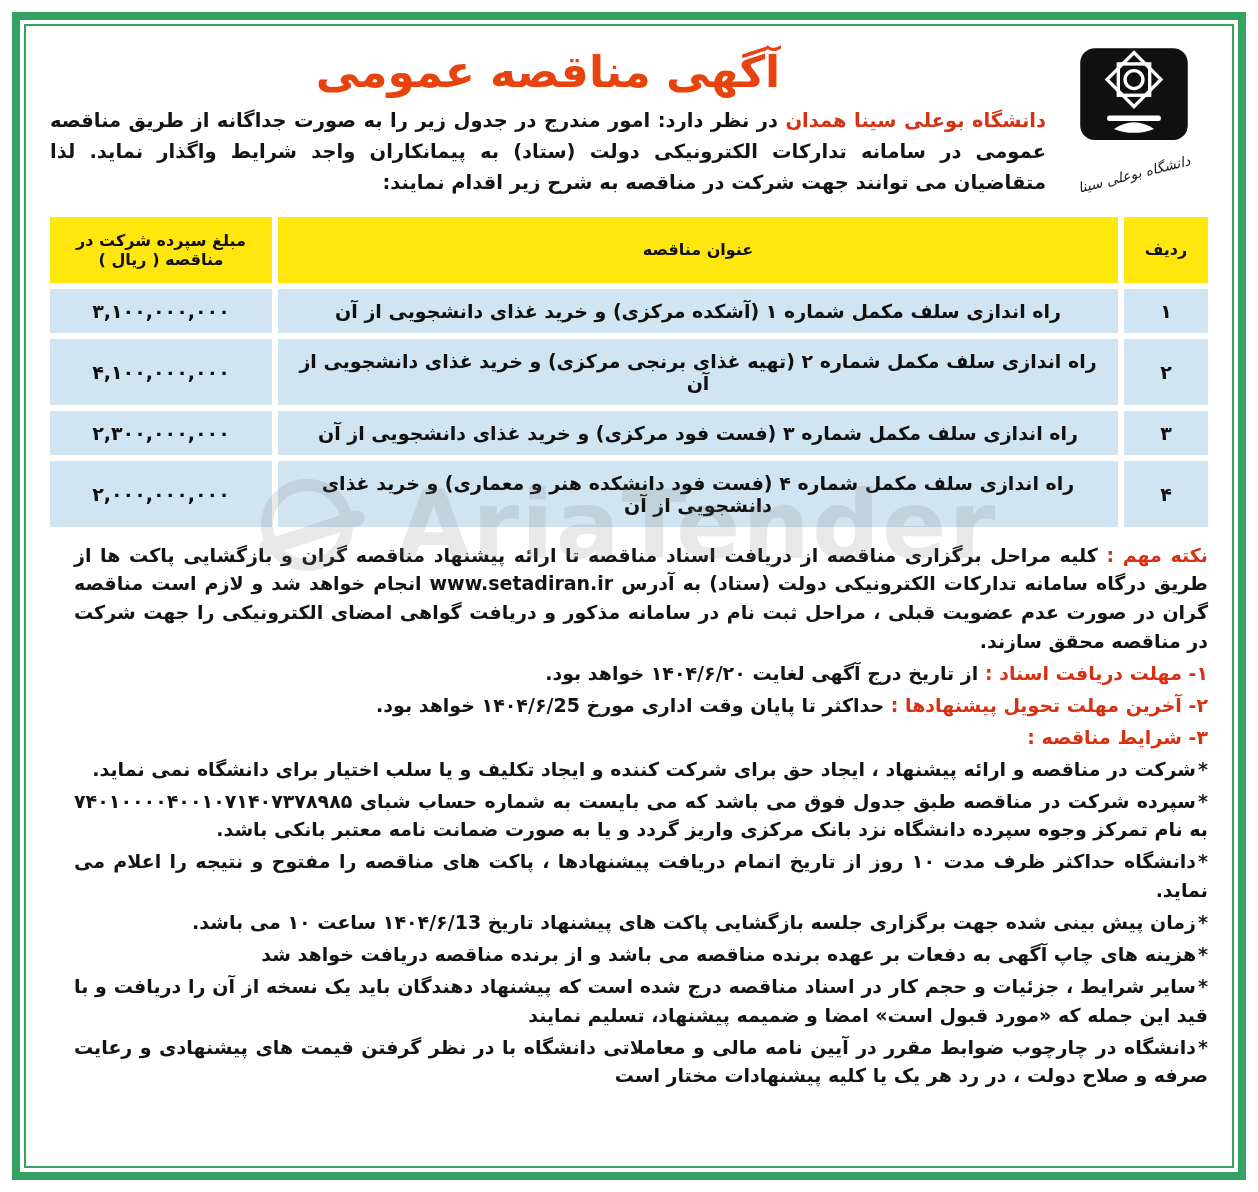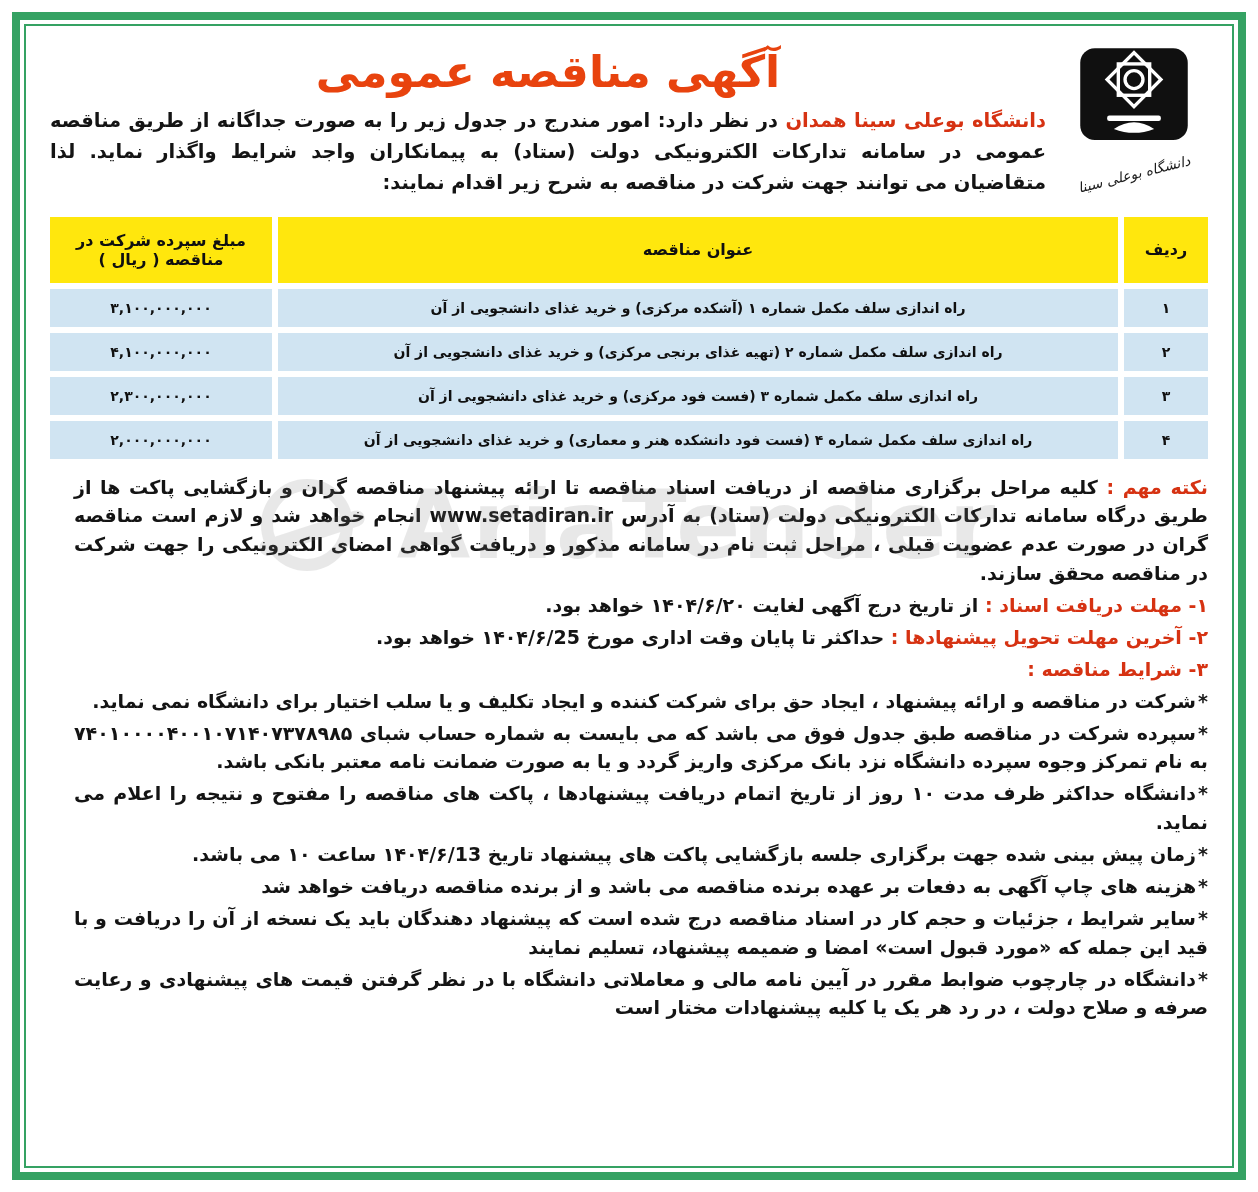--- a/index.html
+++ b/index.html
@@ -49,21 +49,21 @@
     border-collapse:separate;border-spacing:6px;table-layout:fixed;
   }
   col.col-no{width:84px;}
   col.col-deposit{width:222px;}
   .tender-table th{
     background:var(--header-yellow);color:#101010;
     font-size:16px;font-weight:bold;padding:14px 8px;vertical-align:middle;
   }
   .tender-table td{
     background:var(--row-blue);color:#101010;
-    font-size:14px;font-weight:bold;text-align:center;
+    font-size:19px;font-weight:bold;text-align:center;
     padding:11px 10px;vertical-align:middle;
   }
   .tender-table td.deposit{letter-spacing:0.5px;}
   
   .notes{font-size:19px;font-weight:bold;line-height:1.52;margin-left:24px;}
   .note{margin:3px 0;text-align:justify;}
   .note.center{text-align:center;}
   .star{color:#1a1a1a;font-weight:bold;padding-left:2px;}
   
   .watermark{

